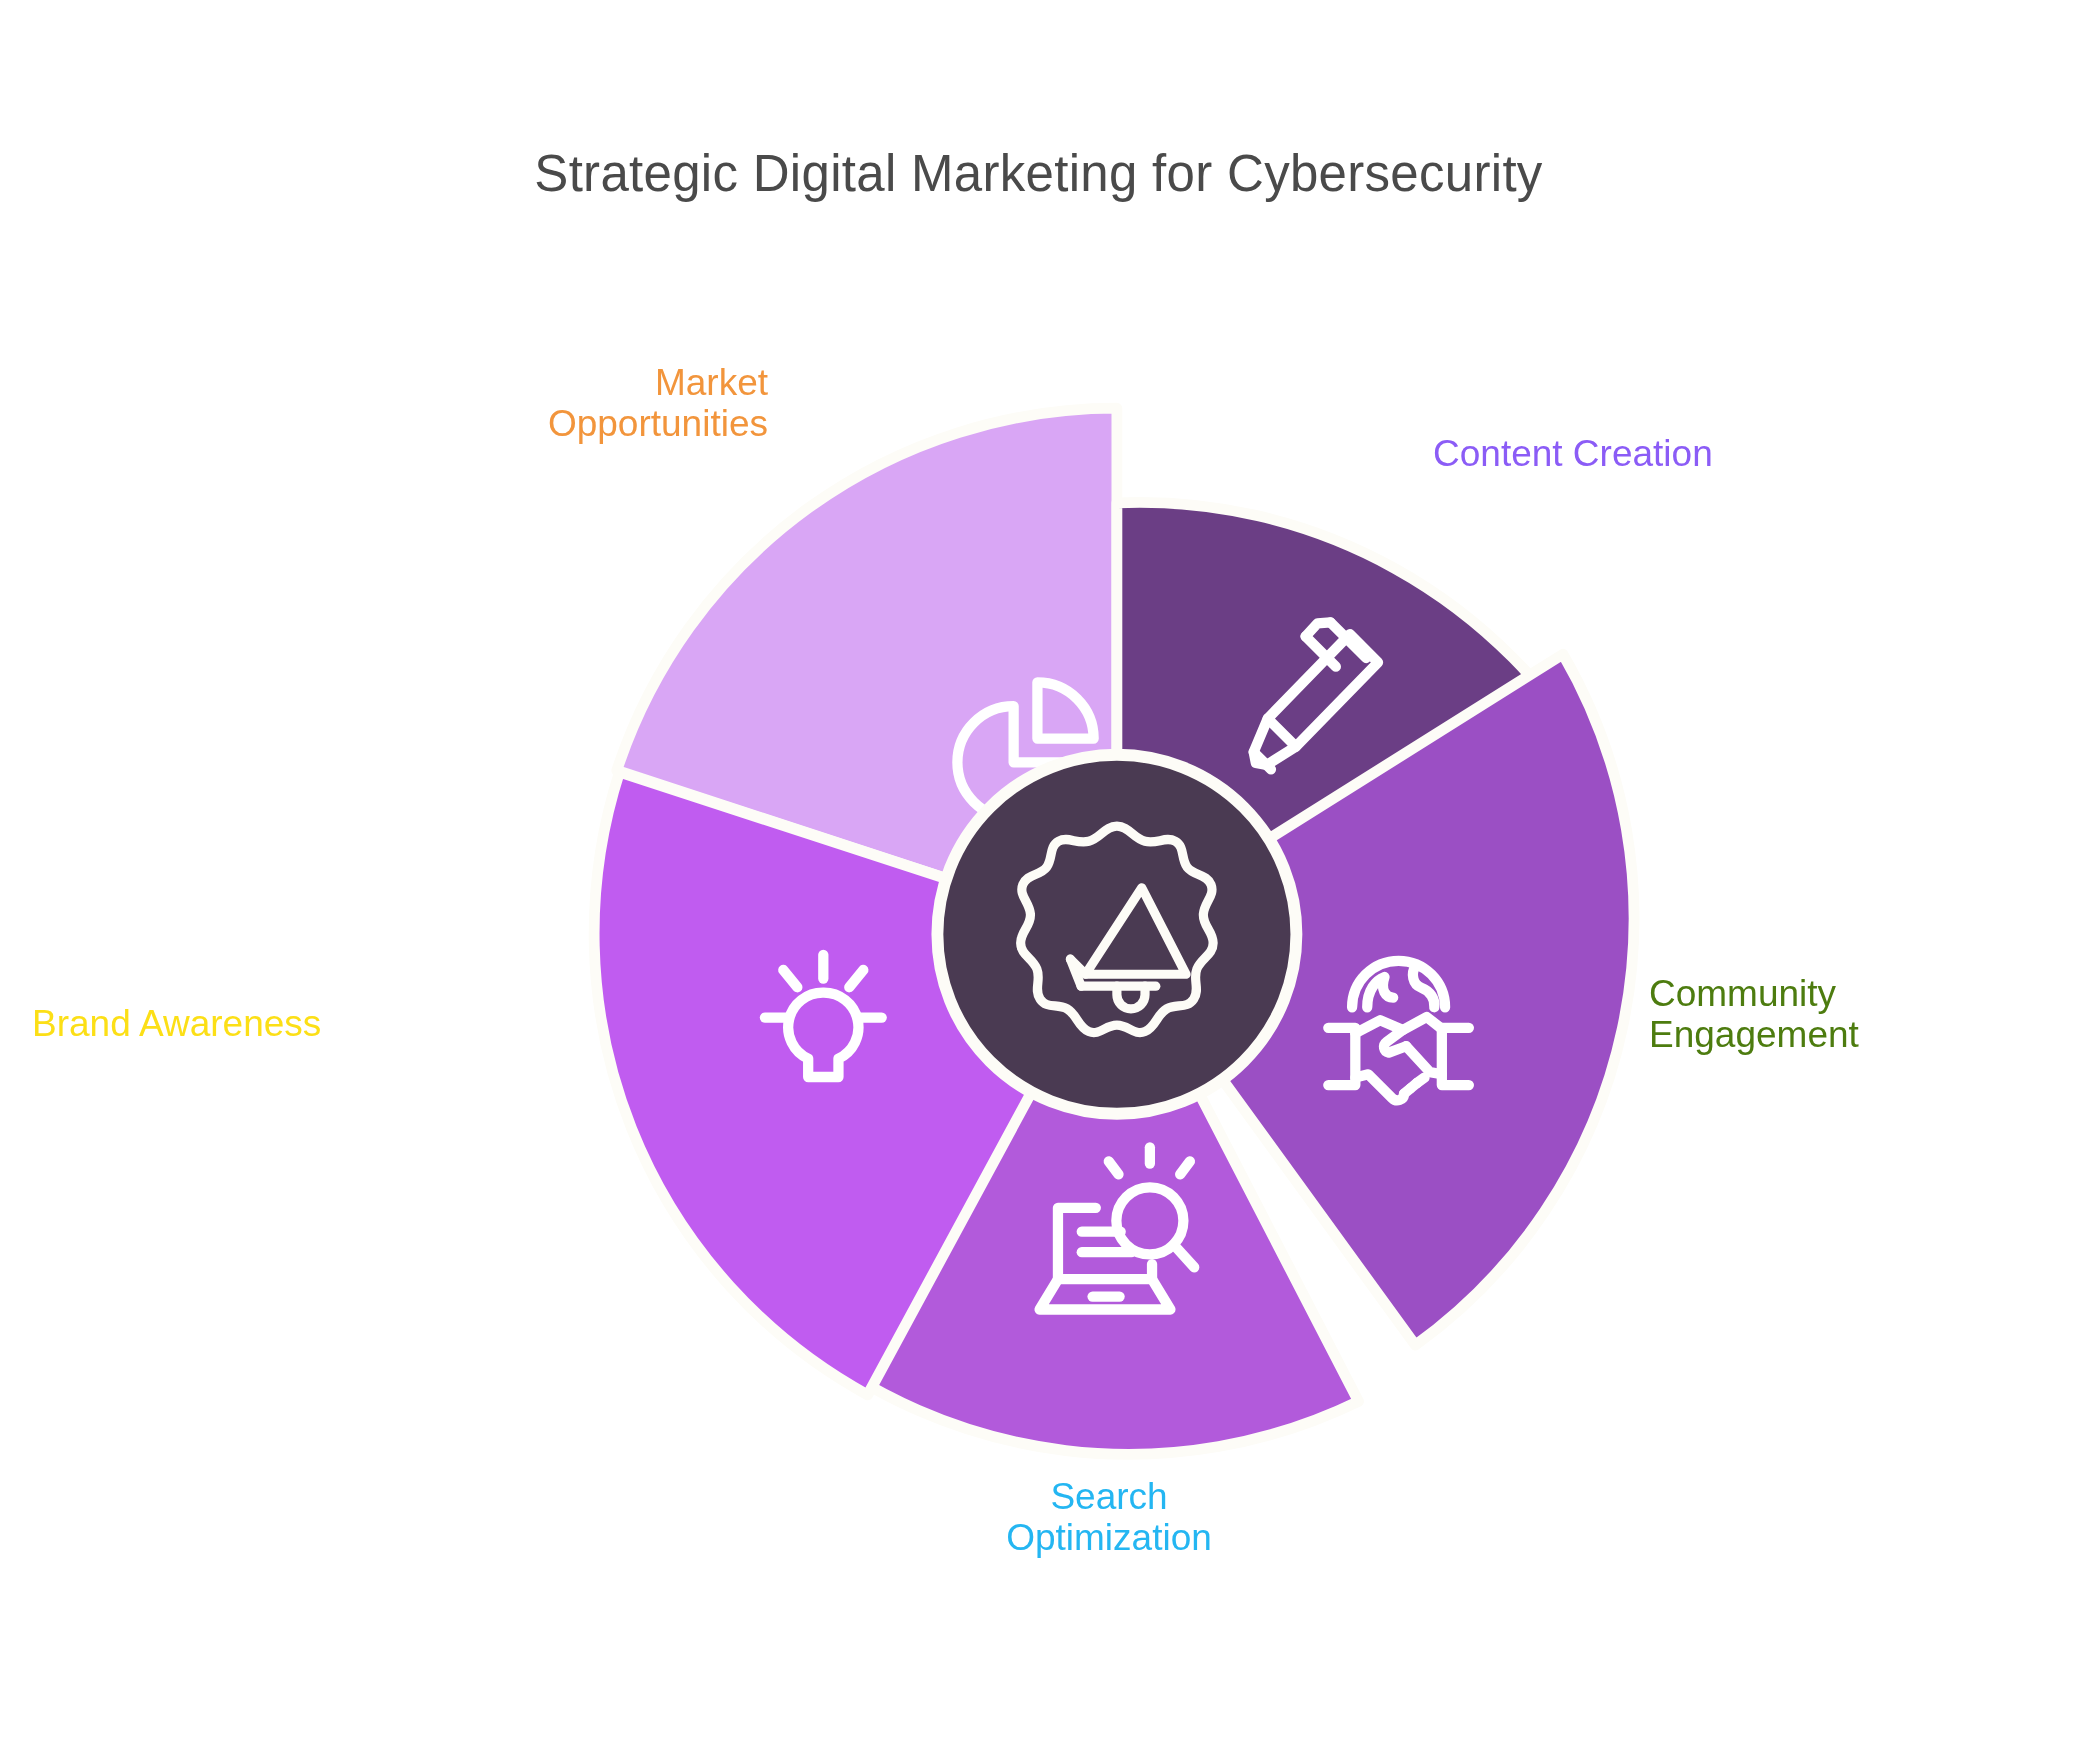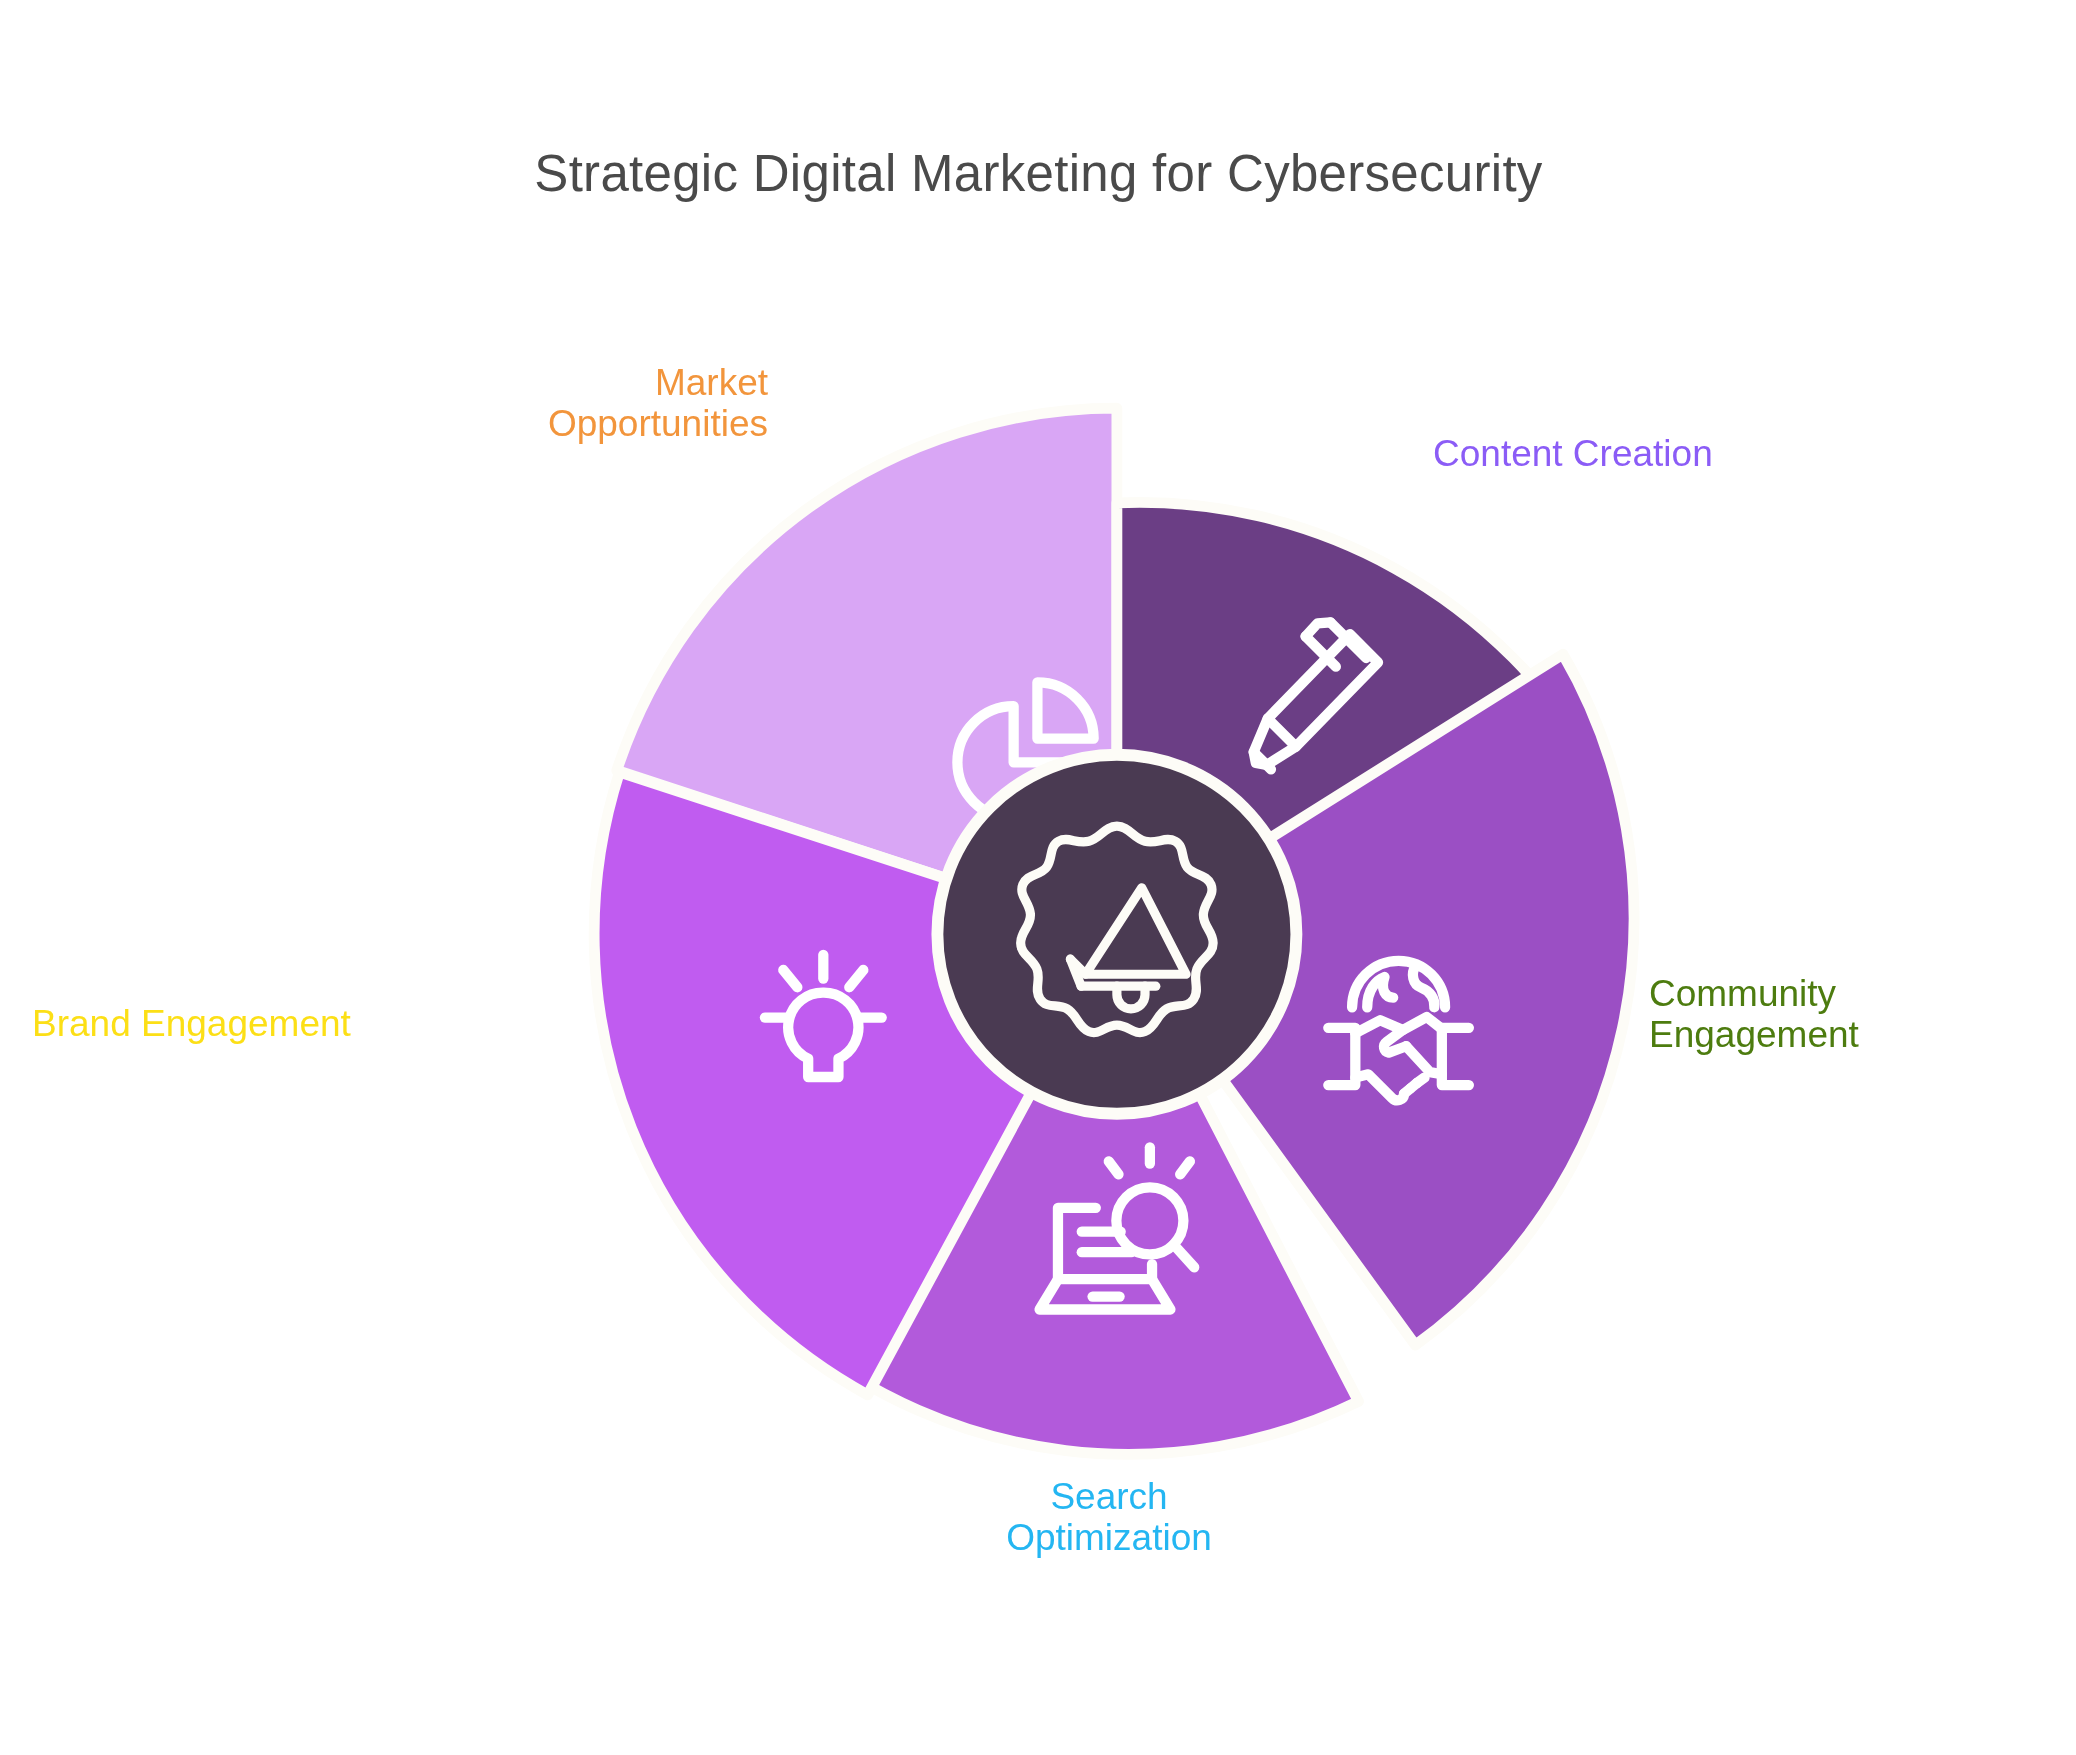--- a/index.html
+++ b/index.html
@@ -227,16 +227,16 @@
 Opportunities</div>
 
   <div class="petal-label lbl-content">Content Creation</div>
 
   <div class="petal-label lbl-community">Community
 Engagement</div>
 
   <div class="petal-label lbl-search">Search
 Optimization</div>
 
-  <div class="petal-label lbl-brand">Brand Engagement</div>
+  <div class="petal-label lbl-brand">Brand Awareness</div>
 
 </div>
 
 
 </body></html>

